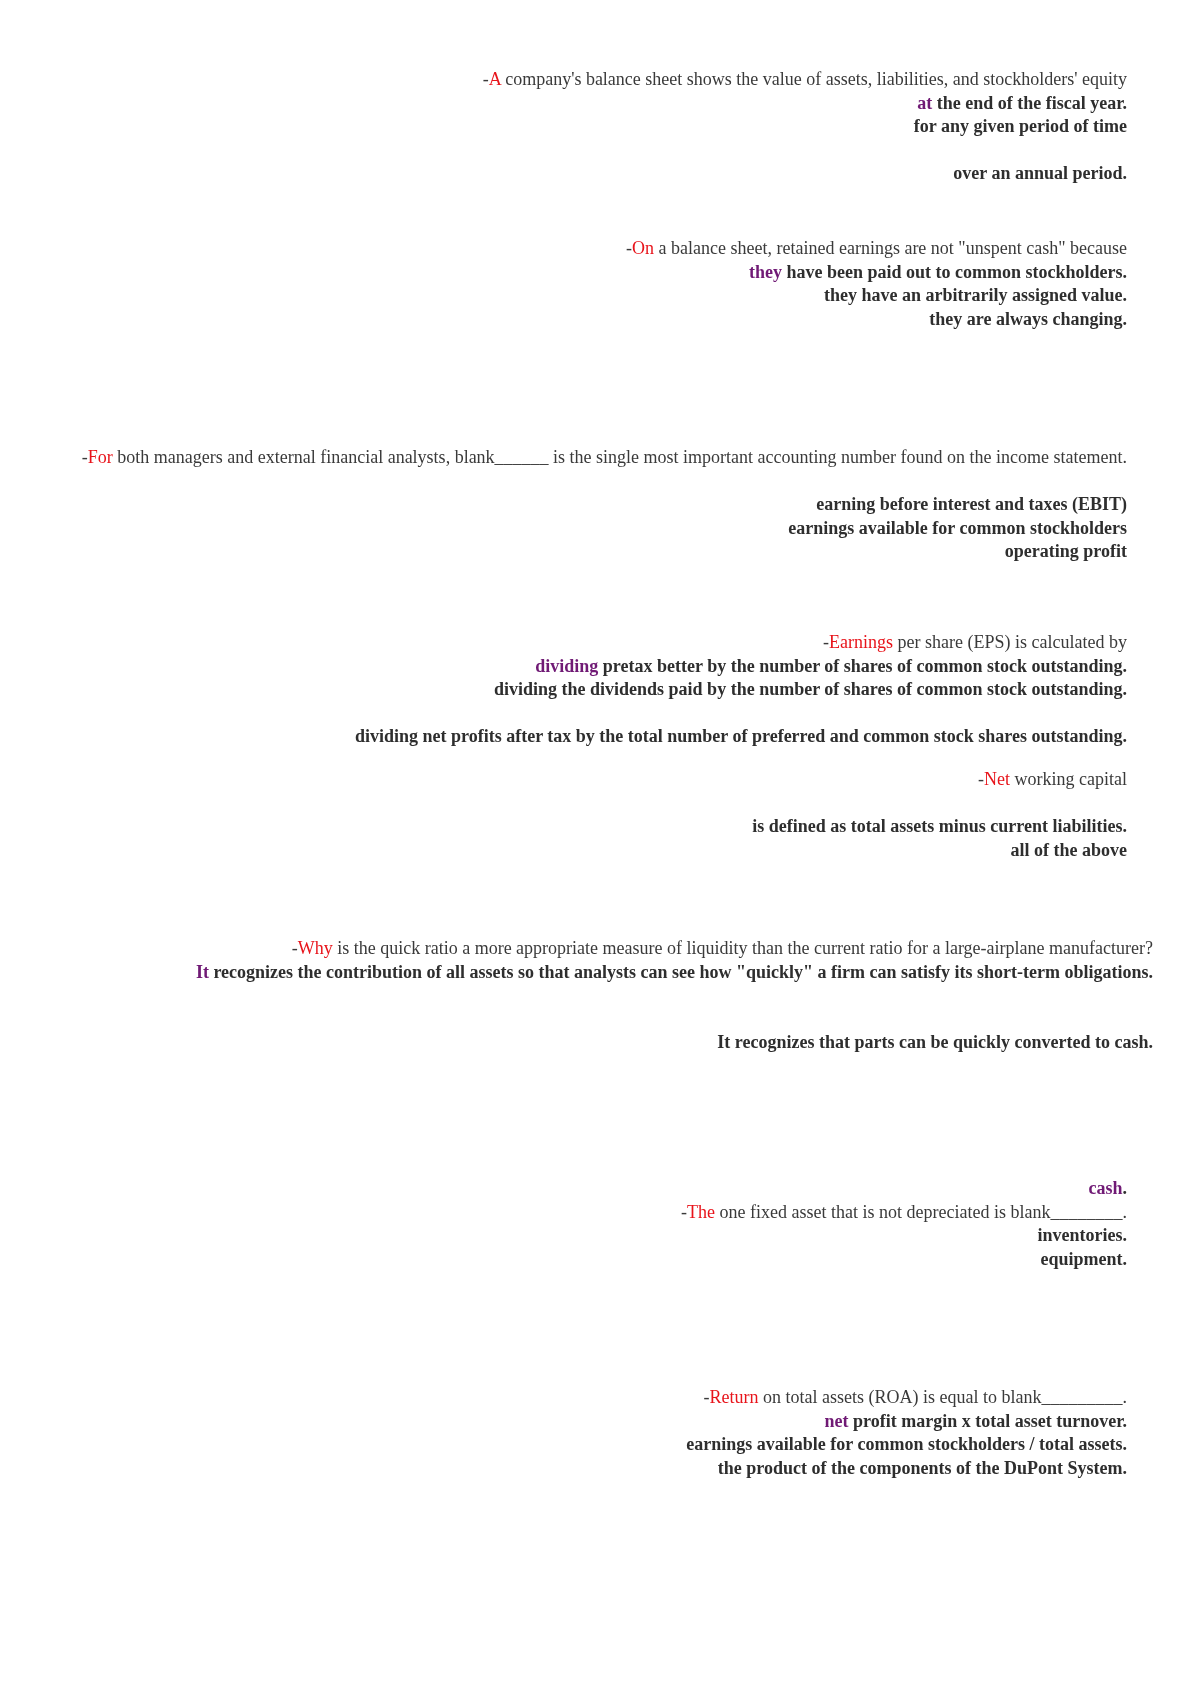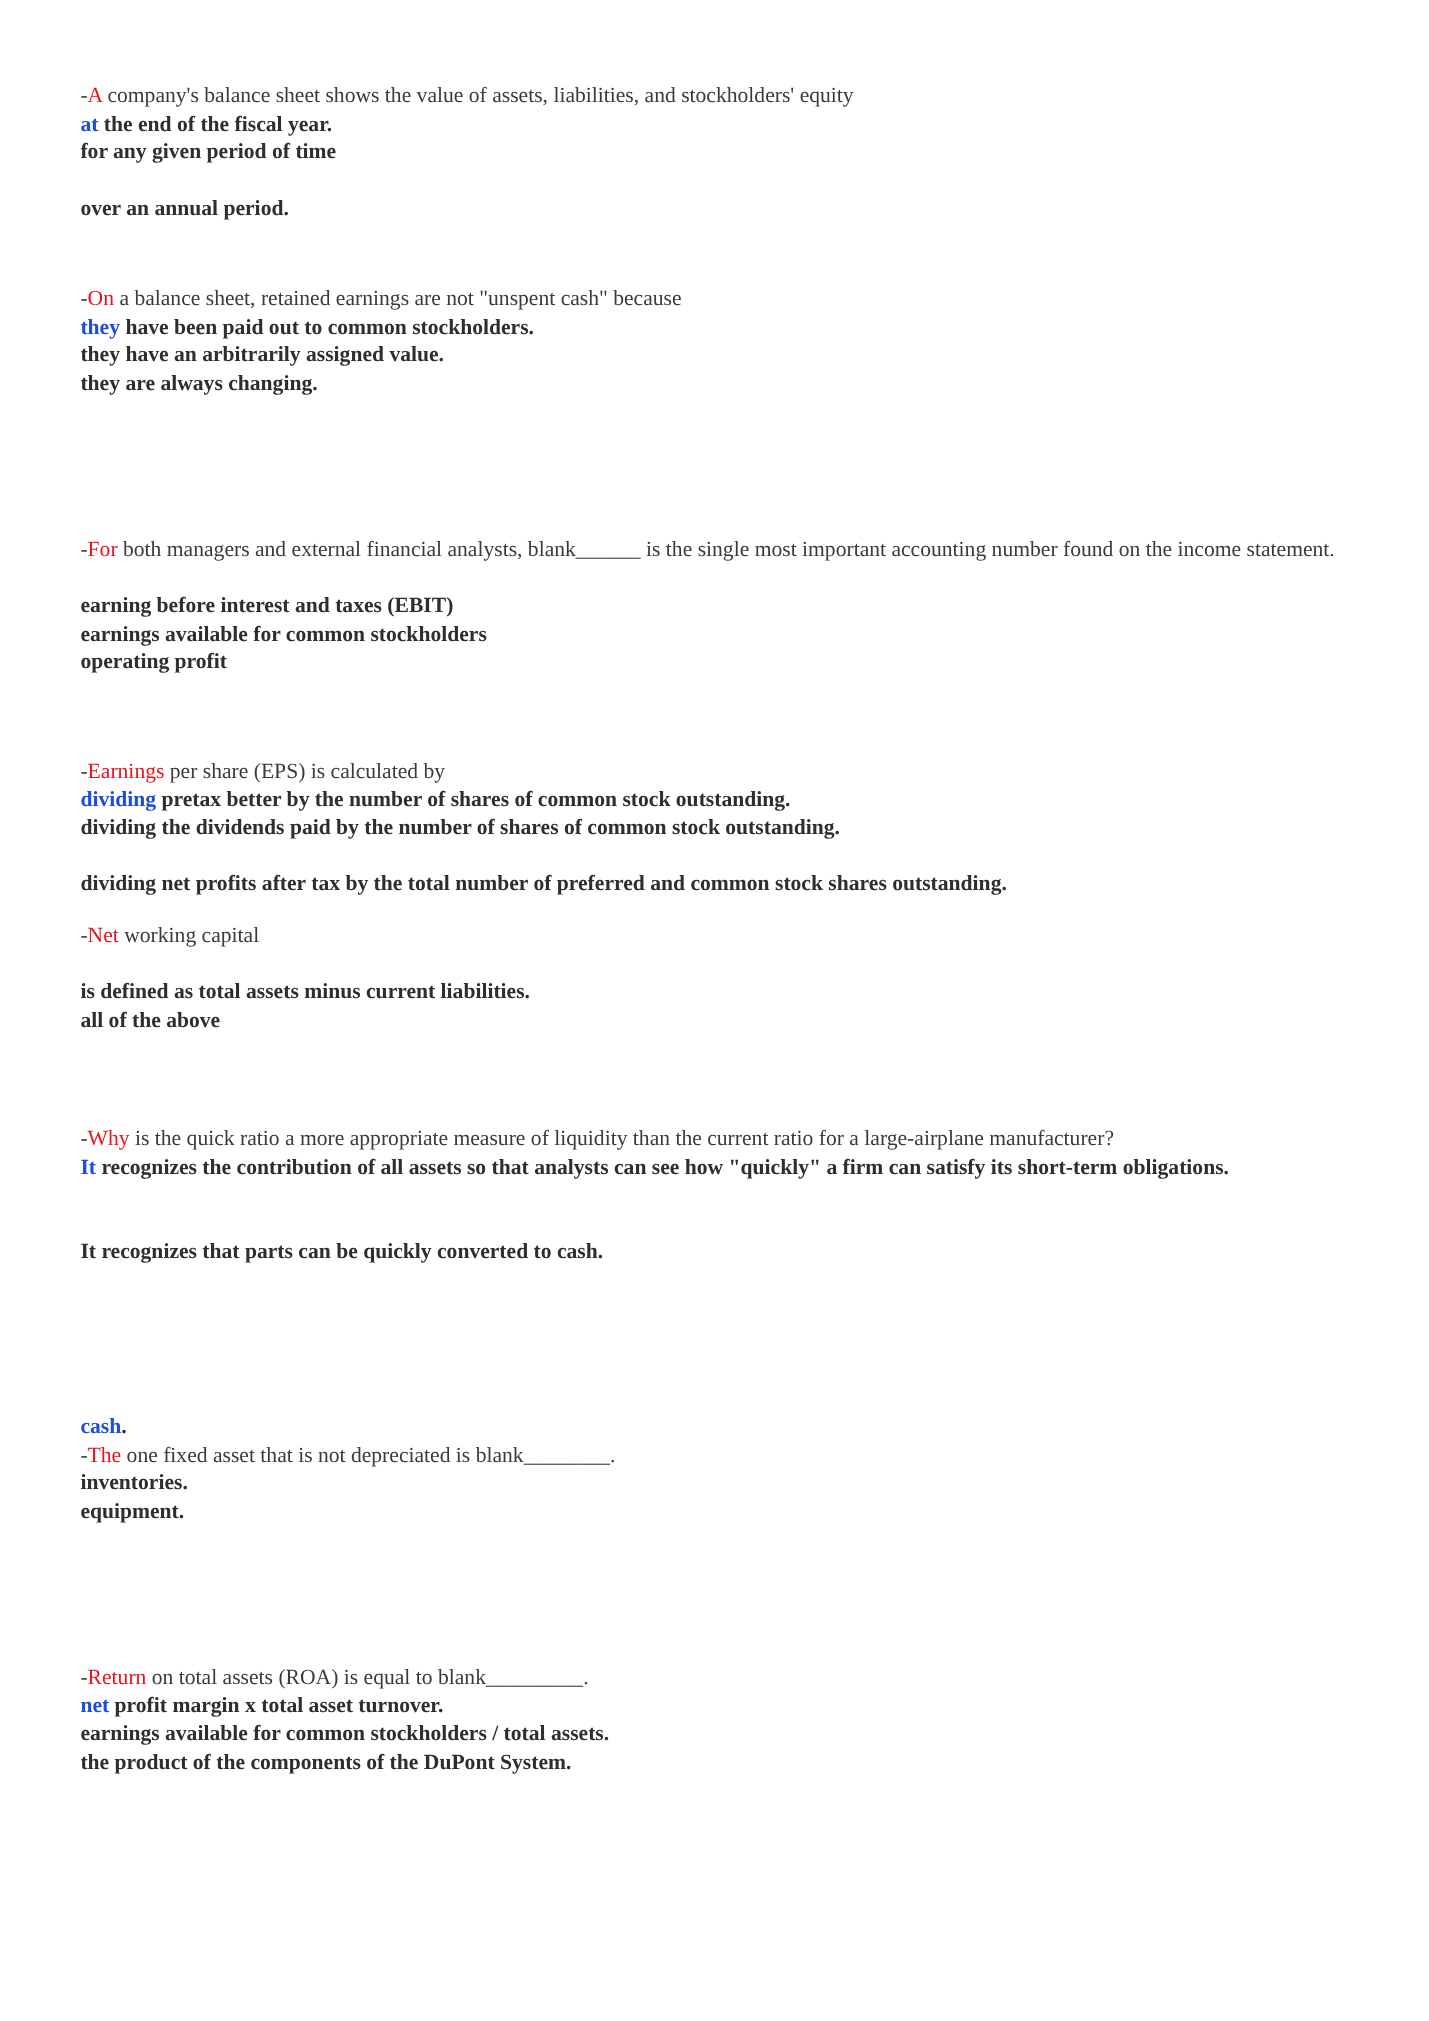--- a/index.html
+++ b/index.html
@@ -1,23 +1,23 @@
 <!DOCTYPE html>
 <html><head>
   <meta charset="utf-8">
   <style>
     html, body { margin: 0; padding: 0; background: #ffffff; }
     body { width: 1191px; height: 1684px; position: relative; overflow: hidden; }
     .page { position: absolute; left: 67px; top: 68px; width: 1060px;
             font-family: "Liberation Serif", serif; font-size: 18px; line-height: 23.5px; color: #3a3a3a; }
-    .q { margin: 0; }
+    .q { margin: 0; text-align: right; }
     .stem { font-weight: normal; color: #3a3a3a; }
     .kw { color: #e8141b; }
     .opt { font-weight: bold; color: #2e2e2e; }
-    .ans { color: #1d4ed8; }
+    .ans { color: #701a75; }
     .blankline { height: 23.5px; }
     .blk { position: absolute; left: 0; width: 1060px; }
   </style>
 </head>
 <body>
 
 <div class="page">
 
   <div class="blk" style="top:0px;">
     <p class="q stem">-<span class="kw">A</span><span> company's balance sheet shows the value of assets, liabilities, and stockholders' equity</span></p>
@@ -50,21 +50,21 @@
     <p class="q opt">dividing net profits after tax by the total number of preferred and common stock shares outstanding.</p>
   </div>
 
   <div class="blk" style="top:700px;">
     <p class="q stem">-<span class="kw">Net</span><span> working capital</span></p>
     <div class="blankline"></div>
     <p class="q opt">is defined as total assets minus current liabilities.</p>
     <p class="q opt">all of the above</p>
   </div>
 
-  <div class="blk" style="top:869px;">
+  <div class="blk" style="top:869px;margin-left:26px;">
     <p class="q stem">-<span class="kw">Why</span><span> is the quick ratio a more appropriate measure of liquidity than the current ratio for a large-airplane manufacturer?</span></p>
     <p class="q opt"><span class="ans">It</span><span> recognizes the contribution of all assets so that analysts can see how "quickly" a firm can satisfy its short-term obligations.</span></p>
     <div class="blankline"></div>
     <div class="blankline"></div>
     <p class="q opt">It recognizes that parts can be quickly converted to cash.</p>
   </div>
 
   <div class="blk" style="top:1109px;">
     <p class="q opt"><span class="ans">cash</span><span>.</span></p>
     <p class="q stem">-<span class="kw">The</span><span> one fixed asset that is not depreciated is blank________.</span></p>

